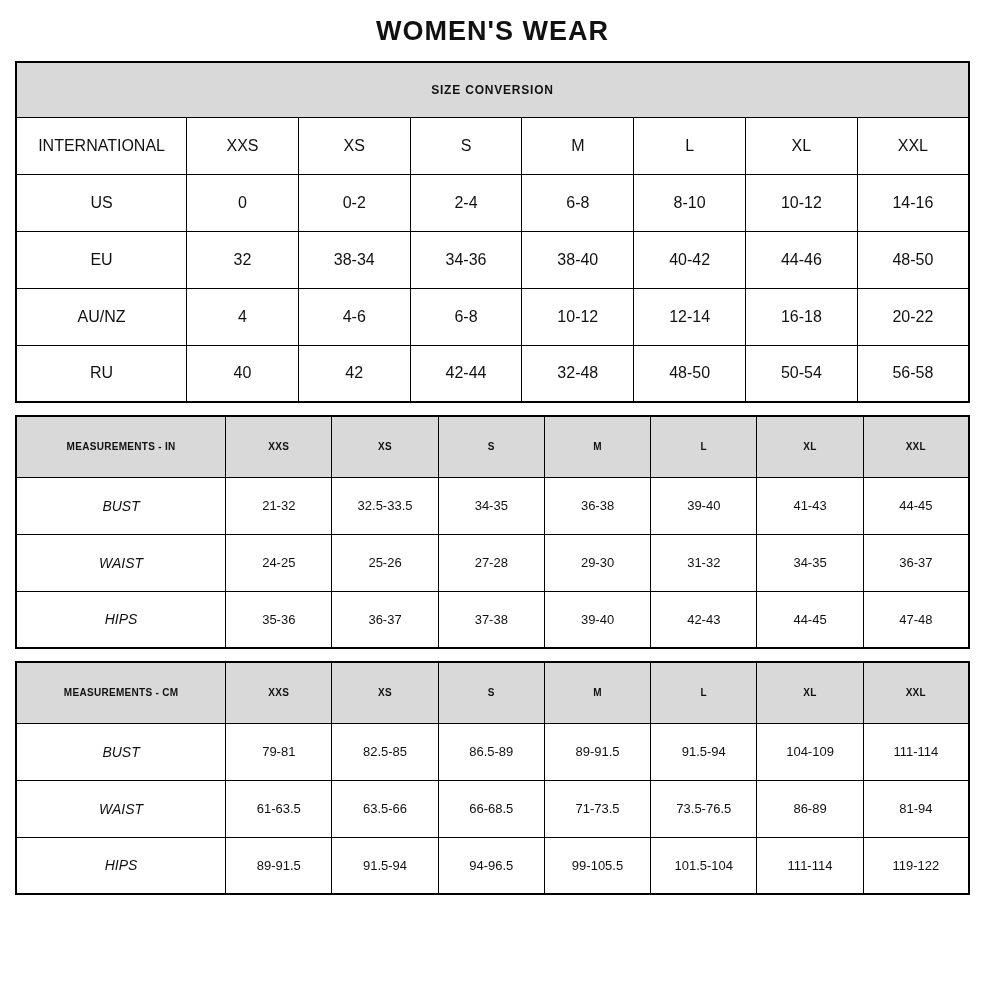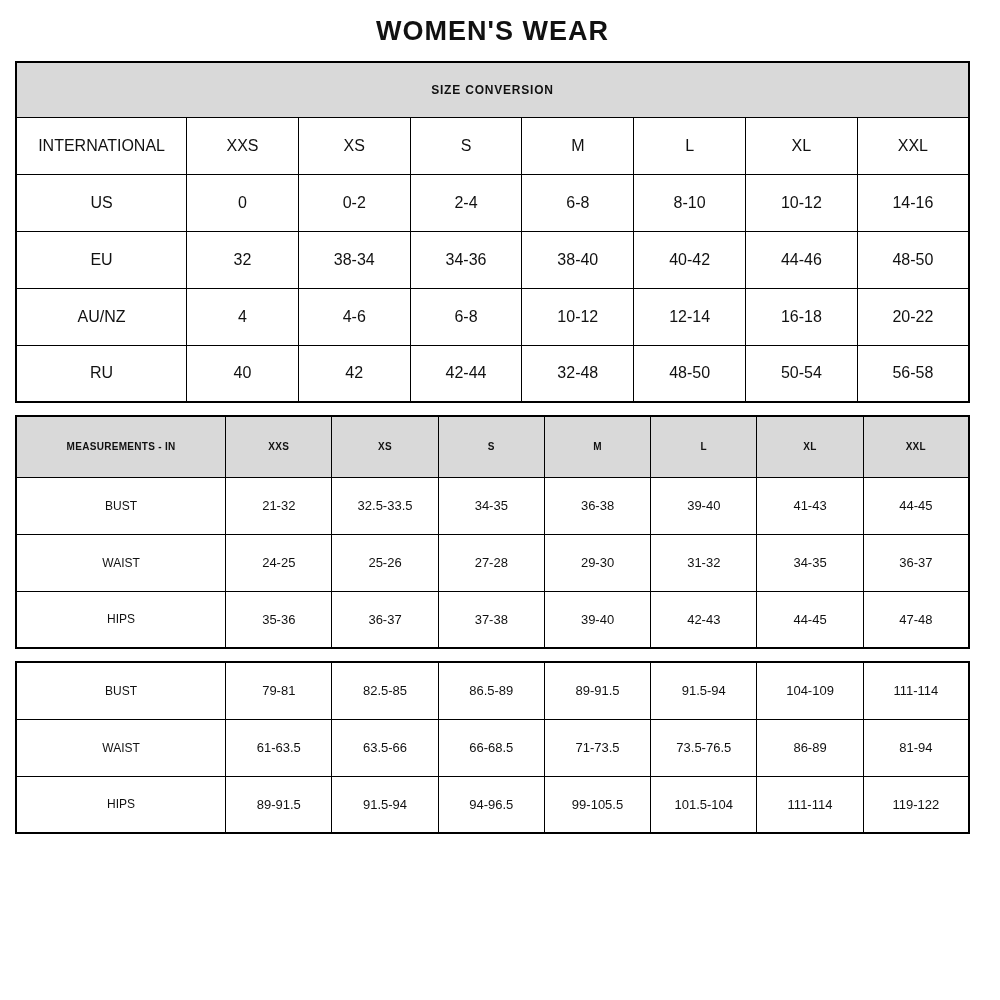--- a/index.html
+++ b/index.html
@@ -46,21 +46,21 @@
   }
   
   .measure-table td { height: 57px; font-size: 13px; }
   .measure-table td.hdr {
     height: 61px;
     background: #d9d9d9;
     font-weight: bold;
     font-size: 10px;
     letter-spacing: 0.3px;
   }
-  .measure-table td.rowlabel { font-size: 12px; }
+  .measure-table td.rowlabel { font-size: 14px; font-style: italic; }
 </style>
 </head>
 <body>
 
 <div class="page">
 
   <h1 class="page-title">WOMEN'S WEAR</h1>
 
   <table class="size-table">
     <colgroup>
@@ -191,20 +191,30 @@
       <col style="width:11.15%">
         <col style="width:11.15%">
         <col style="width:11.15%">
       <col style="width:11.15%">
         <col style="width:11.15%">
         <col style="width:11.15%">
       <col style="width:11.1%">
     </colgroup>
     <tbody>
         <tr>
+          <td class="hdr">MEASUREMENTS - CM</td>
+          <td class="hdr">XXS</td>
+          <td class="hdr">XS</td>
+          <td class="hdr">S</td>
+          <td class="hdr">M</td>
+          <td class="hdr">L</td>
+          <td class="hdr">XL</td>
+          <td class="hdr">XXL</td>
+        </tr>
+        <tr>
           <td class="rowlabel">BUST</td>
           <td class="val">79-81</td>
           <td class="val">82.5-85</td>
           <td class="val">86.5-89</td>
           <td class="val">89-91.5</td>
           <td class="val">91.5-94</td>
           <td class="val">104-109</td>
           <td class="val">111-114</td>
         </tr>
         <tr>

